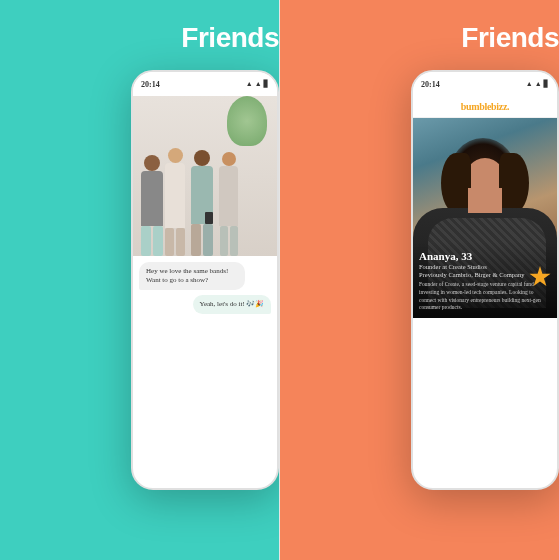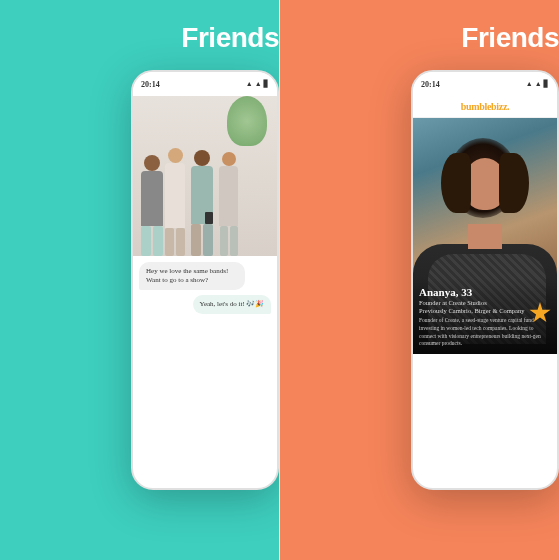--- a/index.html
+++ b/index.html
@@ -144,21 +144,21 @@
 
     .bizz-logo {
       font-size: 10px;
       font-weight: 700;
       color: #f5a623;
       letter-spacing: -0.3px;
     }
 
     .bizz-image {
       width: 100%;
-      height: 236px;
+      height: 200px;
       background: linear-gradient(180deg, #4a7a8a 0%, #2d5060 40%, #1a3a45 100%);
       position: relative;
       overflow: hidden;
     }
 
     .bizz-profile-pic {
       width: 100%;
       height: 100%;
       background: linear-gradient(160deg, #6b9aaa 0%, #4a7a8a 20%, #b8956e 50%, #8b6040 80%, #5a3825 100%);
       position: relative;

